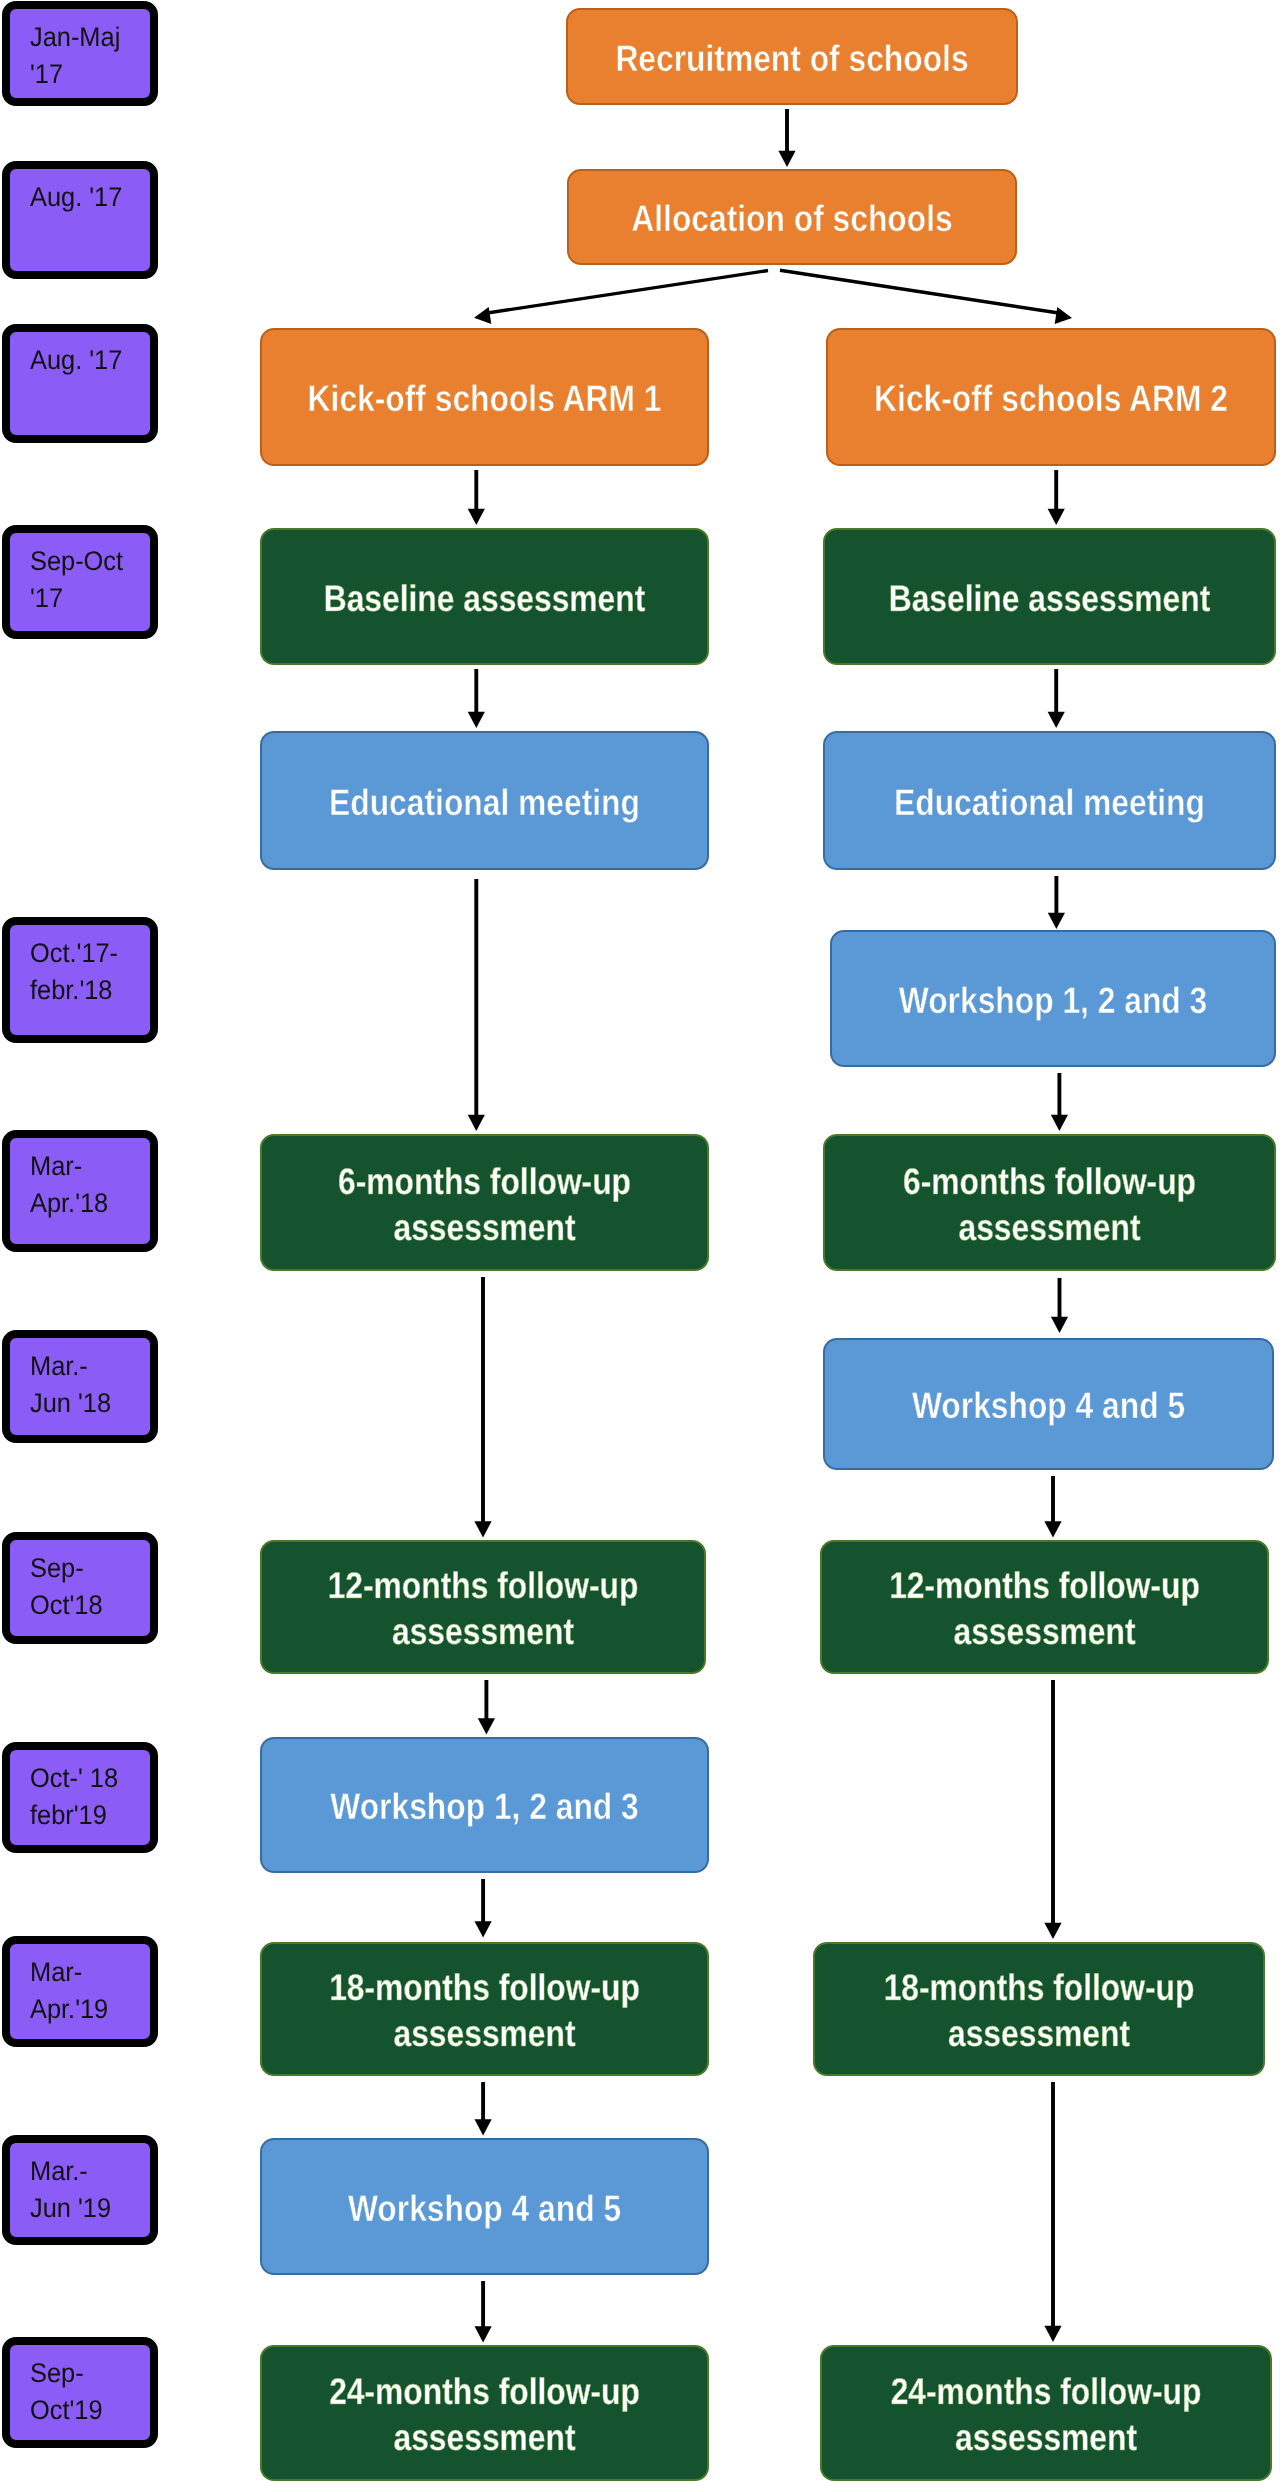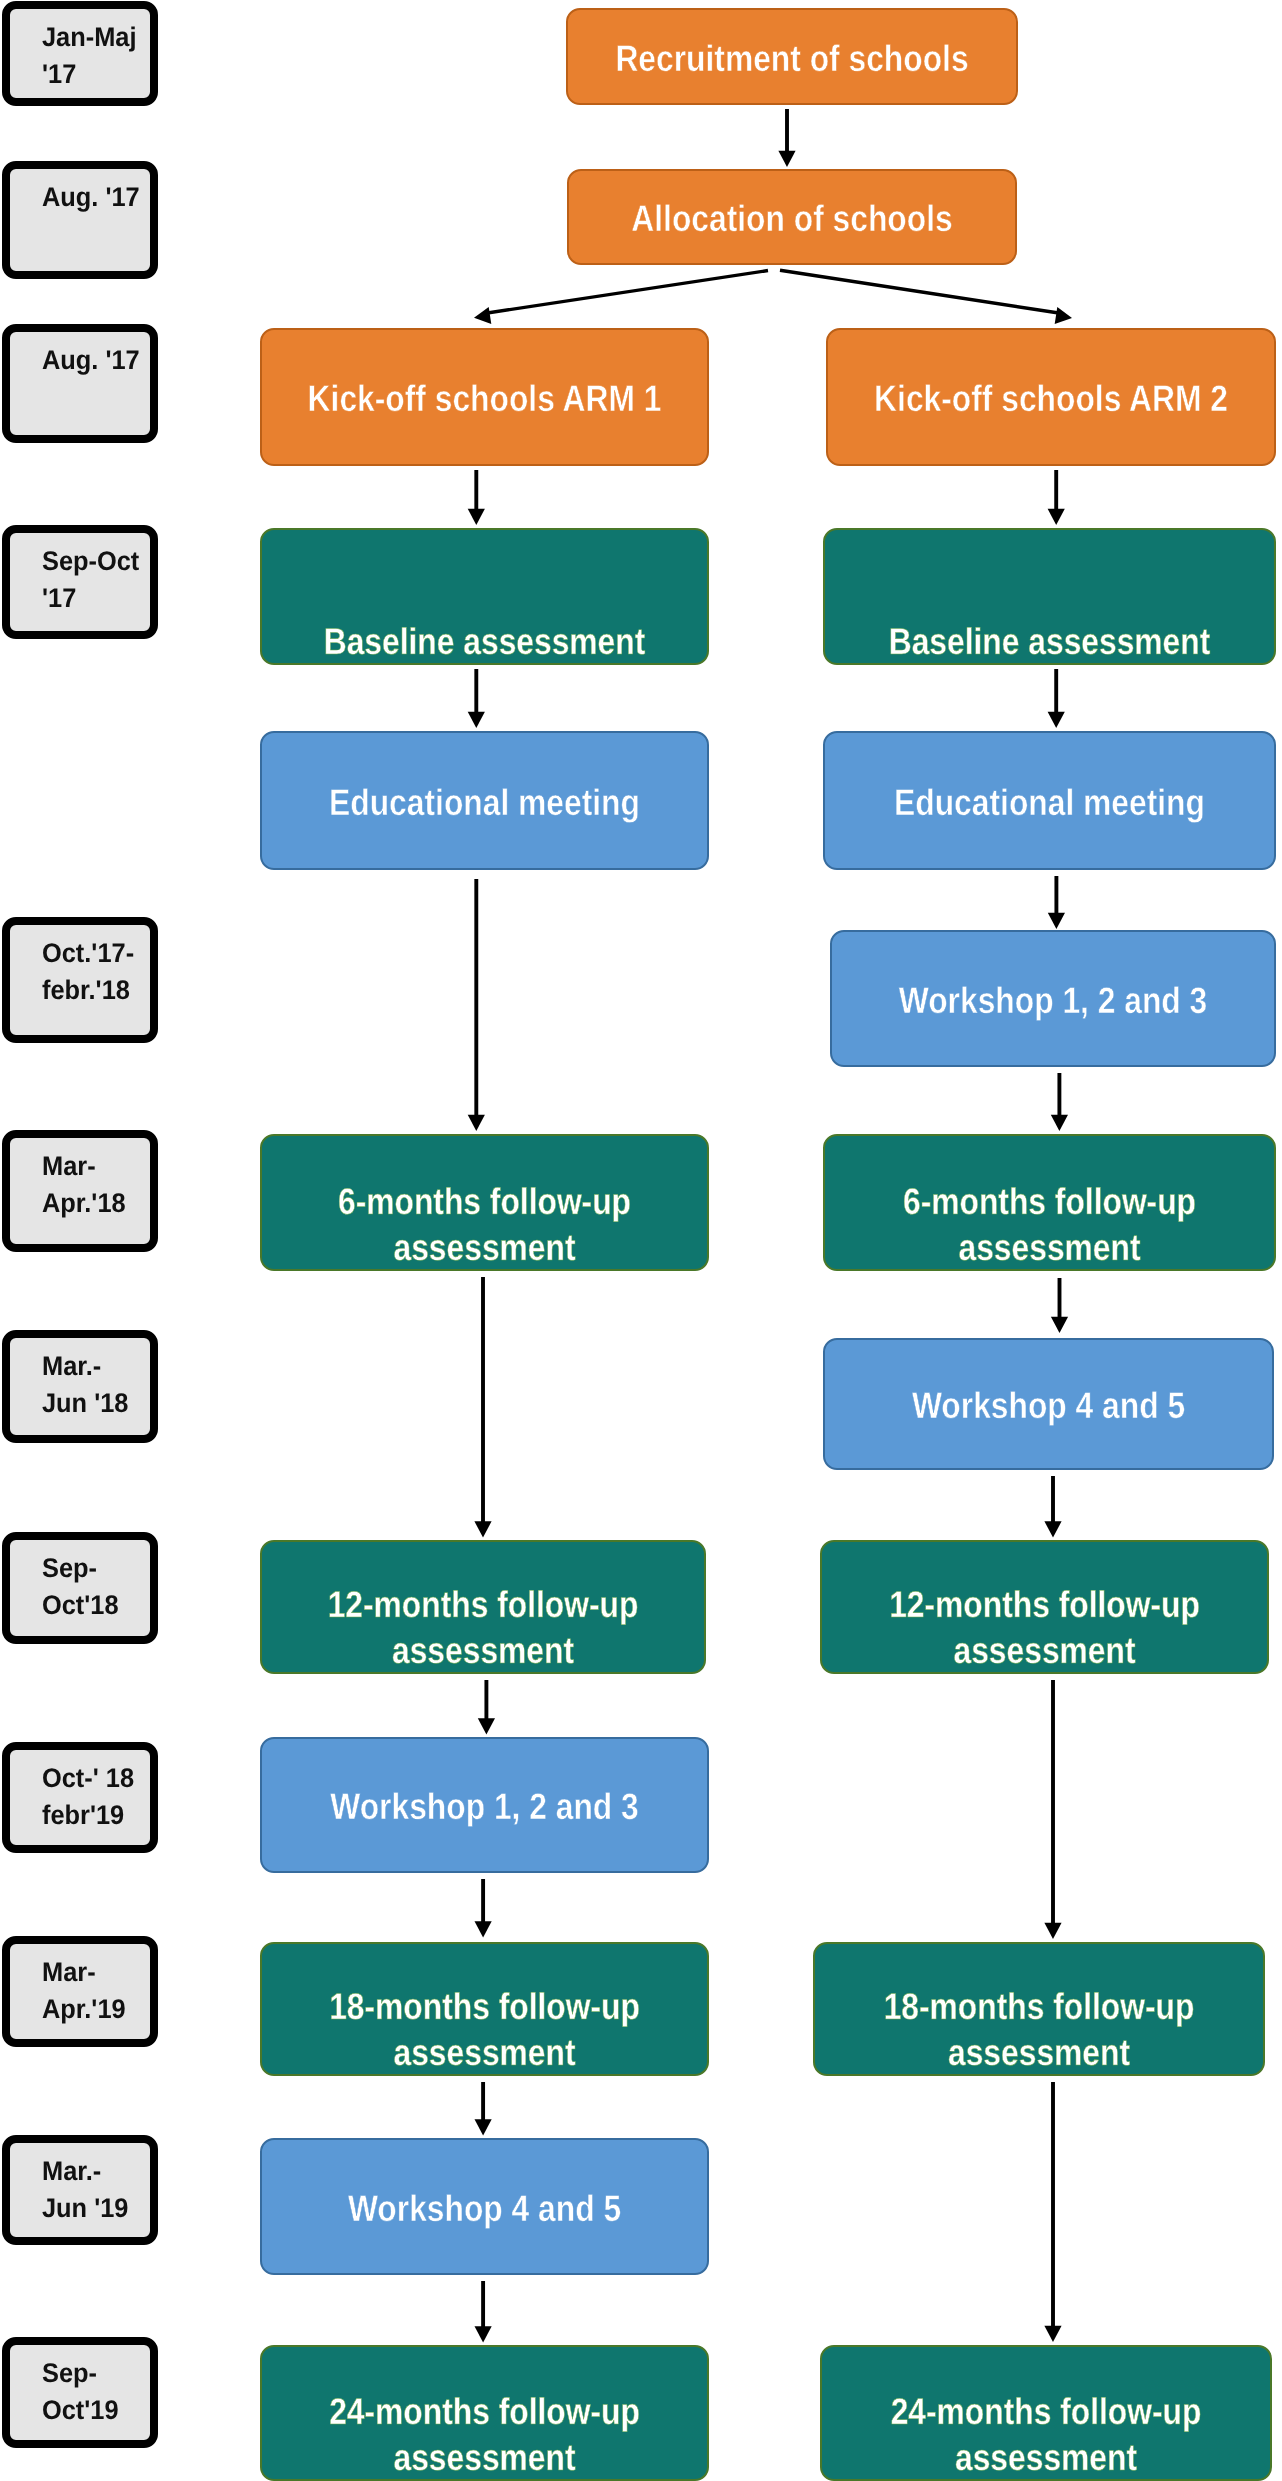--- a/index.html
+++ b/index.html
@@ -1,28 +1,28 @@
 <!DOCTYPE html>
 <html><head>
 <meta charset="utf-8">
 <title>Study flowchart</title>
 <style>
   html,body{margin:0;padding:0;background:#fff;}
   #page{position:relative;width:1282px;height:2481px;background:#fff;overflow:hidden;
         font-family:"Liberation Sans",sans-serif;-webkit-font-smoothing:antialiased;text-rendering:geometricPrecision;}
   .tbox{position:absolute;box-sizing:border-box;border:8px solid #000;border-radius:14px;
-        background:#e5e5e5;color:#111;font-weight:bold;font-size:27px;line-height:37px;
-        padding:10px 0 0 32px;}
+        background:#8b5cf6;color:#111;font-weight:normal;font-size:27px;line-height:37px;
+        padding:10px 0 0 20px;}
   .tbox span{display:block;transform:scaleX(0.94);transform-origin:left center;}
   .node{position:absolute;box-sizing:border-box;border-radius:14px;color:#fff;font-weight:bold;
         font-size:37px;line-height:46px;display:flex;align-items:center;justify-content:center;
         text-align:center;}
   .node>span{display:block;width:100%;transform:translateY(2px) scaleX(0.859);}
   .n-orange{background:#E8802F;border:2.2px solid #BC6017;-webkit-text-stroke:0.5px #E8802F;}
-  .n-green{background:#0f766e;border:2.2px solid #4A7829;align-items:flex-end;-webkit-text-stroke:0.5px #6FAB4B;}
+  .n-green{background:#14532d;border:2.2px solid #4A7829;-webkit-text-stroke:0.5px #6FAB4B;}
   .n-blue{background:#5B99D6;border:2.2px solid #376C9E;-webkit-text-stroke:0.5px #5B99D6;}
   svg.arrows{position:absolute;left:0;top:0;width:1282px;height:2481px;}
 </style>
 </head>
 <body>
 
 <div id="page">
   <div class="tbox" style="left:2px;top:1px;width:156px;height:105px">
       <span>Jan-Maj</span>
       <span>'17</span>

